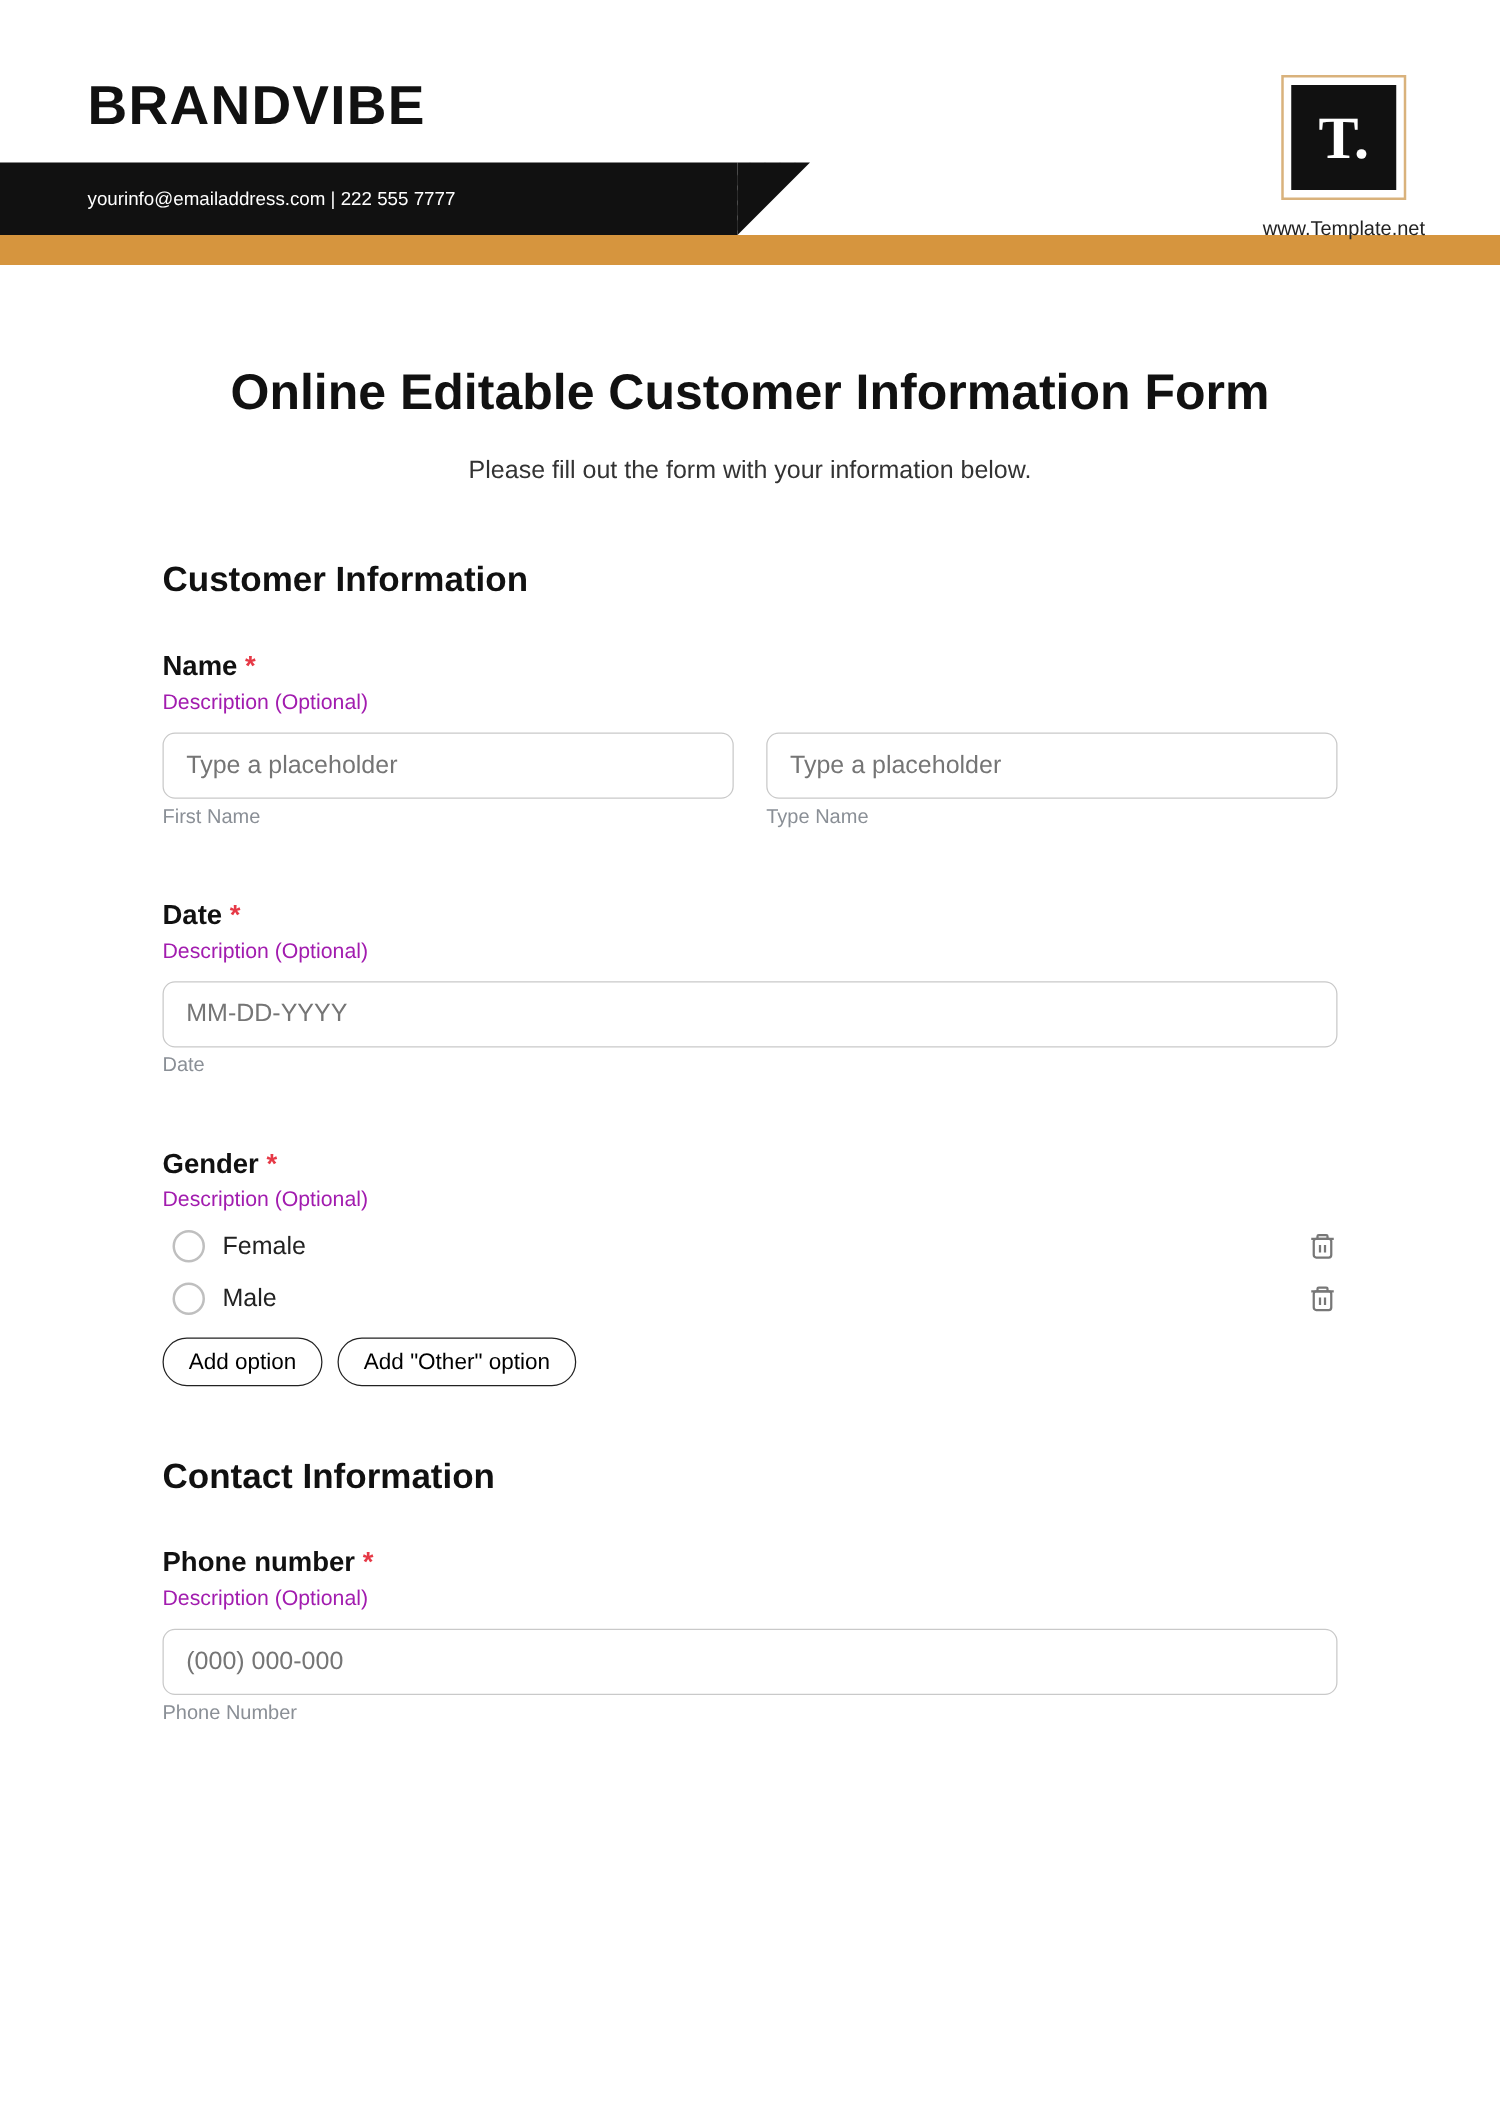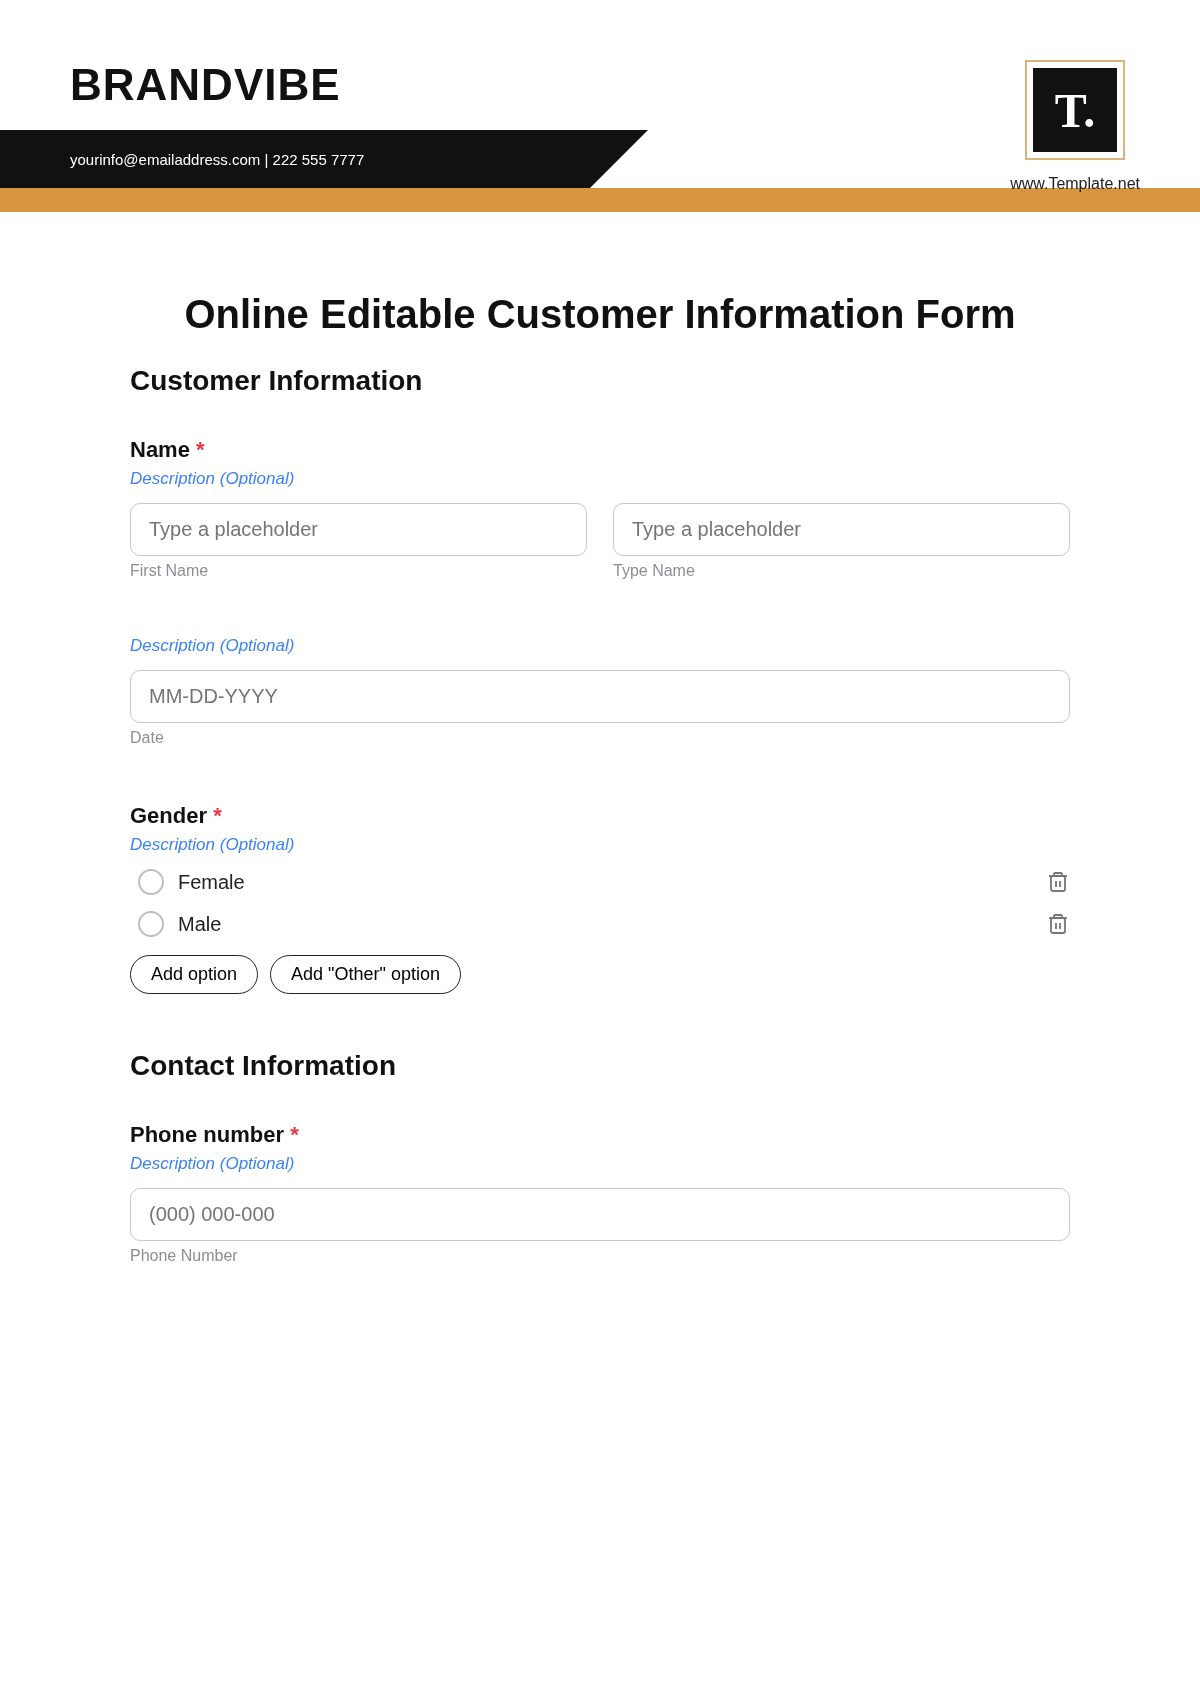--- a/index.html
+++ b/index.html
@@ -115,22 +115,21 @@
   .field {
     margin-bottom: 56px;
   }
   .field-label {
     font-size: 22px;
     font-weight: 700;
     margin-bottom: 6px;
   }
   .req { color: #e63946; }
   .desc {
-    color: #3b82f6;
-    font-style: italic;
+    color: #a21caf;
     font-size: 17px;
     margin-bottom: 14px;
   }
   .row2 {
     display: flex;
     gap: 26px;
   }
   .col {
     flex: 1;
   }
@@ -209,20 +208,21 @@
       <div class="stripe" style="left:22px"></div>
       <div class="stripe" style="left:34px"></div>
       <div class="stripe" style="left:46px"></div>
     </div>
   </div>
   <div class="gold-bar"></div>
 </div>
 
 <div class="form-wrap">
   <h1 class="form-title">Online Editable Customer Information Form</h1>
+  <p class="form-sub">Please fill out the form with your information below.</p>
 
   <h2 class="section-head">Customer Information</h2>
 
   <div class="field">
     <div class="field-label">
       <span>Name</span>
       <span class="req">*</span>
     </div>
     <div class="desc">Description (Optional)</div>
     <div class="row2">
@@ -231,20 +231,24 @@
         <div class="sublabel">First Name</div>
       </div>
       <div class="col">
         <input class="input" placeholder="Type a placeholder" style="">
         <div class="sublabel">Type Name</div>
       </div>
     </div>
   </div>
 
   <div class="field">
+    <div class="field-label">
+      <span>Date</span>
+      <span class="req">*</span>
+    </div>
     <div class="desc">Description (Optional)</div>
     <input class="input" placeholder="MM-DD-YYYY" style="">
     <div class="sublabel">Date</div>
   </div>
 
   <div class="field">
     <div class="field-label">
       <span>Gender</span>
       <span class="req">*</span>
     </div>

